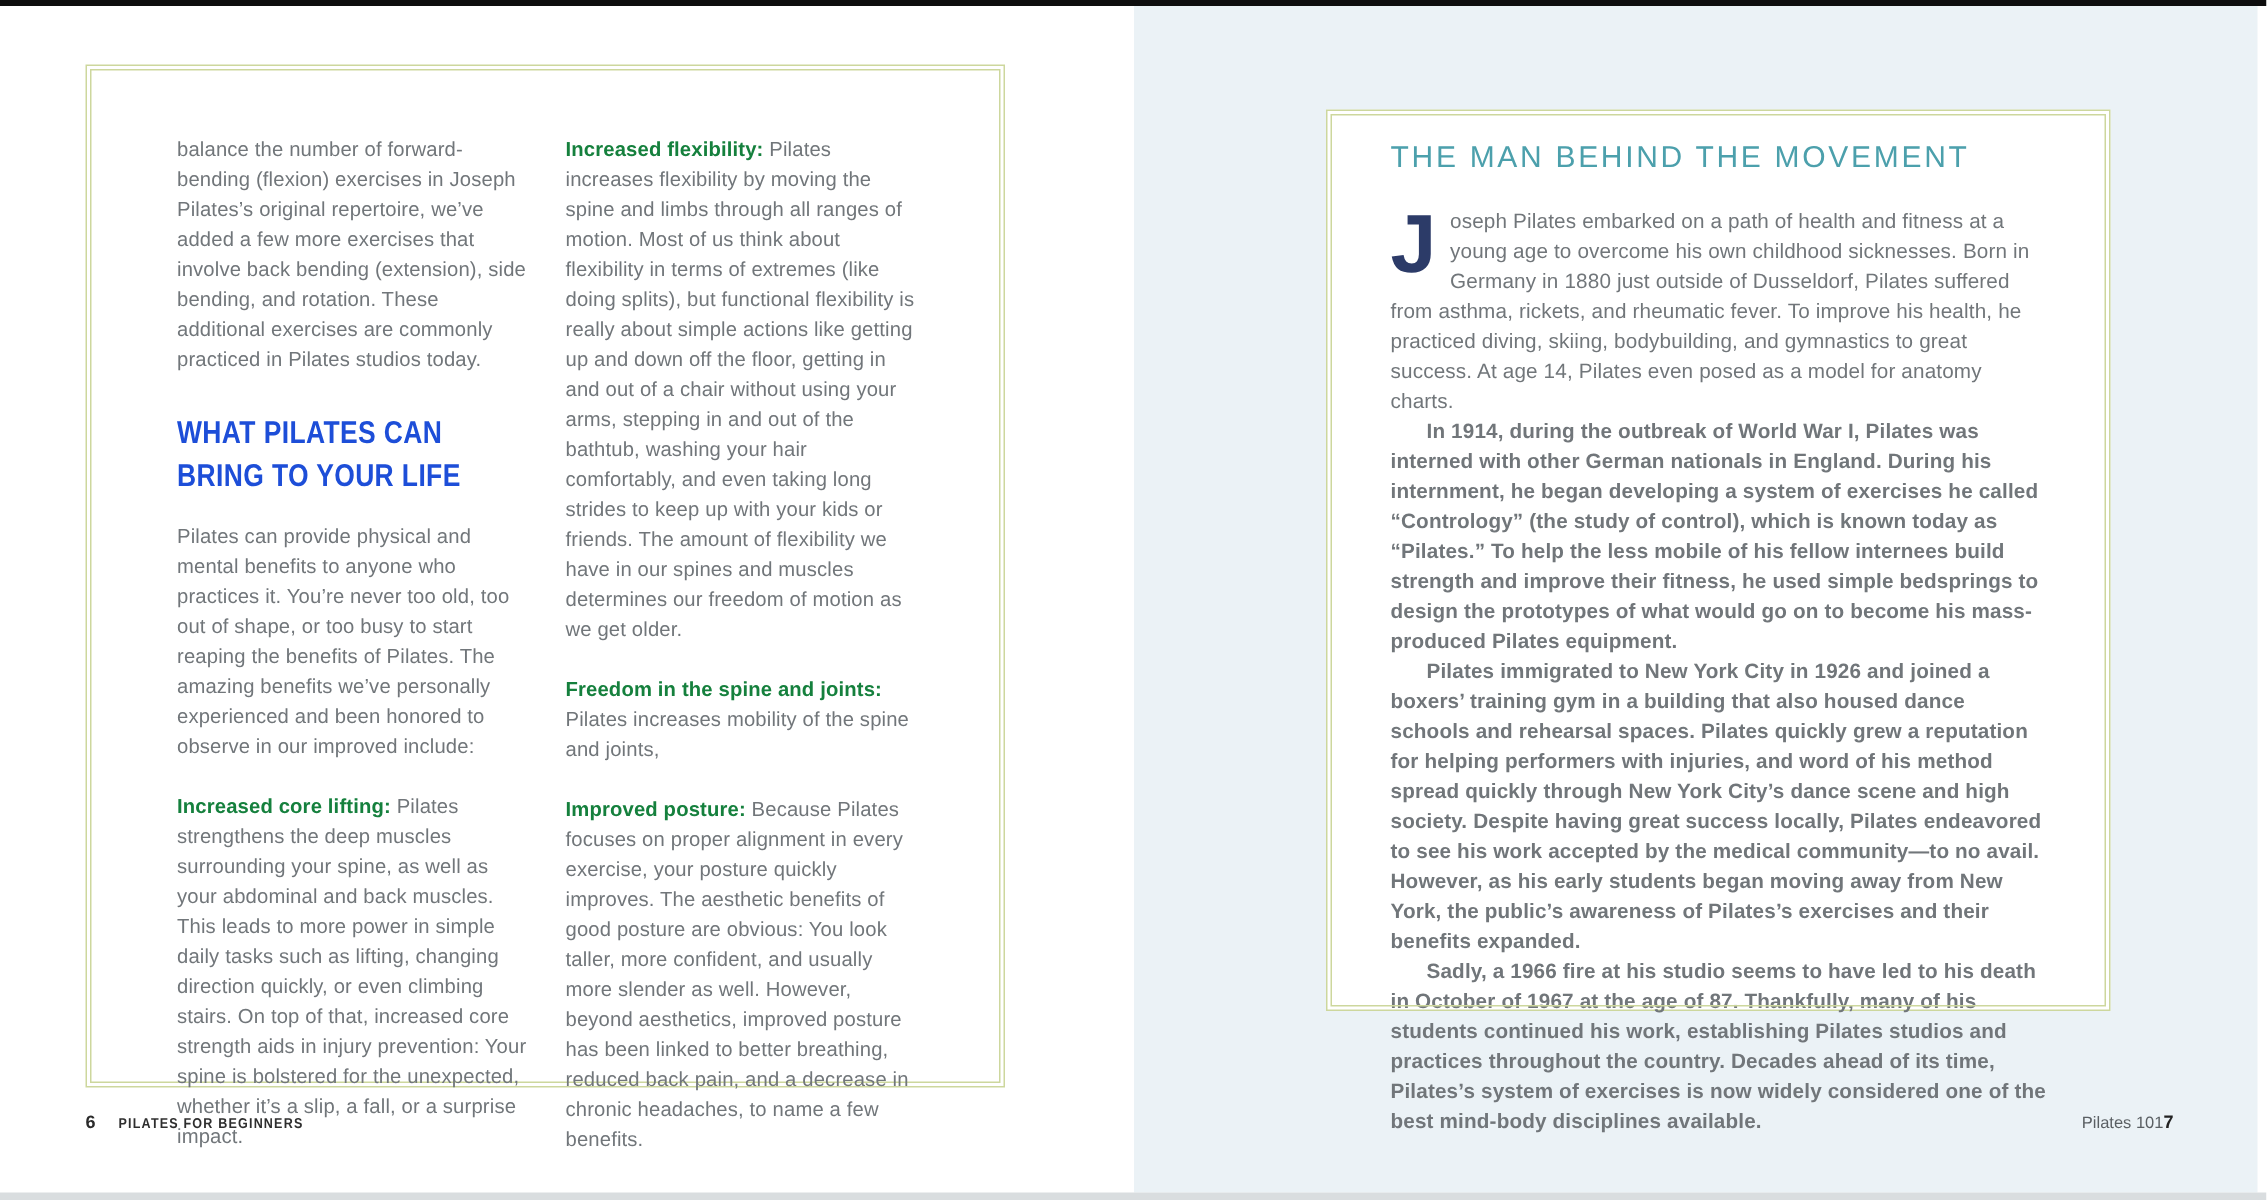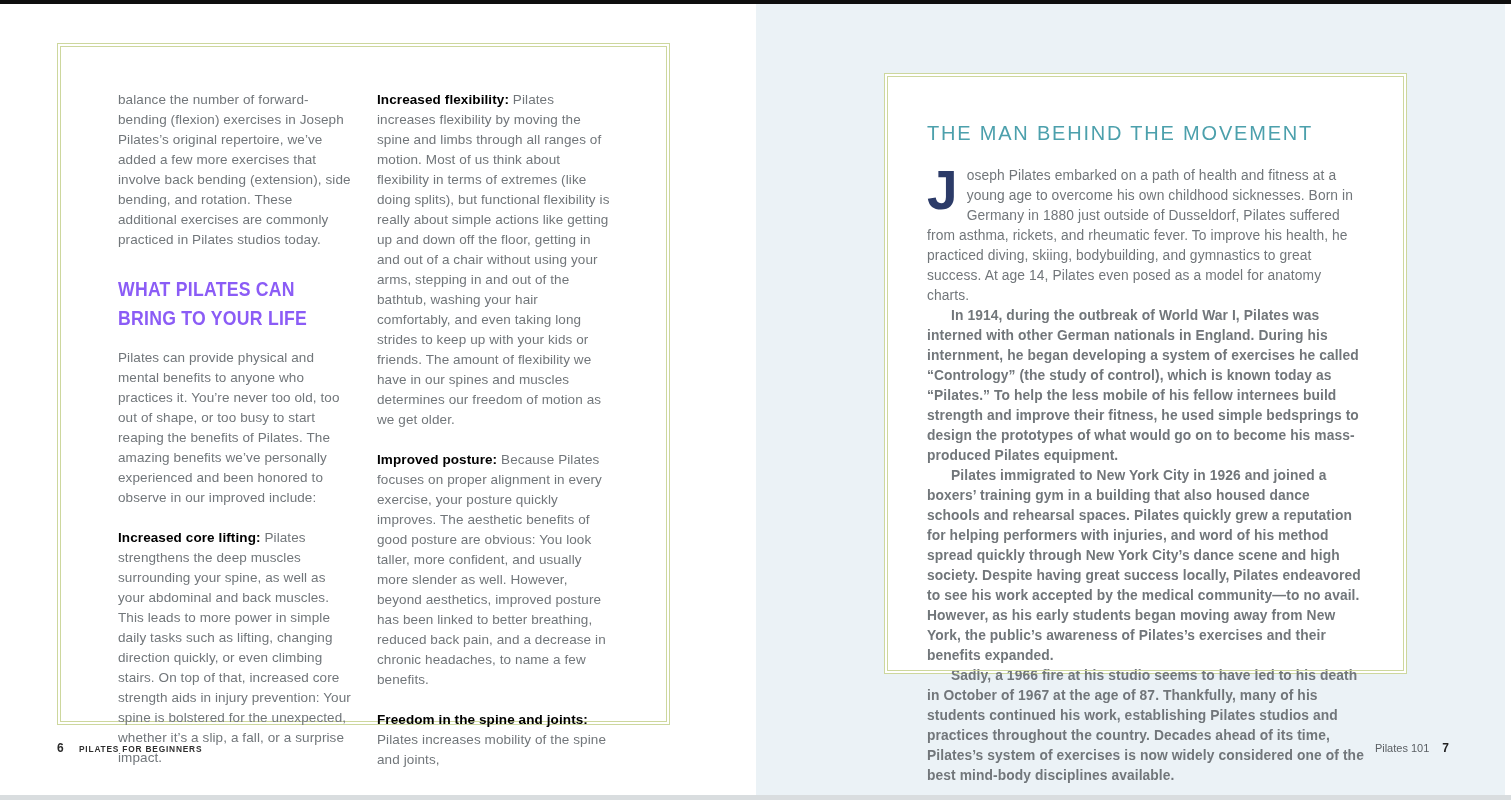--- a/index.html
+++ b/index.html
@@ -47,27 +47,27 @@
   .col { width: 233px; }
 
   .body-p {
     margin: 0 0 20px 0;
     font-size: 13.5px;
     line-height: 20px;
     color: #71767a;
     letter-spacing: 0.1px;
   }
   .lead {
-    color: #000000;
+    color: #15803d;
     font-weight: 700;
   }
 
   .col-heading {
     margin: 25px 0 16px 0;
-    color: #8b5cf6;
+    color: #1d4ed8;
   }
   .col-heading .condensed {
     display: inline-block;
     width: 120%;
     transform: scaleX(0.84);
     transform-origin: left top;
     font-size: 21px;
     line-height: 28.5px;
     font-weight: 700;
     letter-spacing: 0.3px;
@@ -101,21 +101,21 @@
     border: 1px solid #cdd79d;
   }
   .right-box::after {
     content: "";
     position: absolute; inset: 2px;
     border: 1px solid #cdd79d;
     pointer-events: none;
   }
   .box-inner {
     position: absolute; inset: 0;
-    padding: 48px 42px 0 42px;
+    padding: 20px 42px 0 42px;
     box-sizing: border-box;
   }
   .box-heading {
     margin: 0 0 21px 0;
     font-size: 20px;
     font-weight: 400;
     letter-spacing: 1.8px;
     color: #4ca0ac;
   }
   .box-p {
@@ -131,21 +131,21 @@
     font-size: 55px;
     line-height: 42px;
     height: 56px;
     margin: 3px 9px 0 0;
     font-weight: 600;
     color: #2c3b68;
   }
 
   .footer-right {
     position: absolute; right: 56px; top: 737px;
-    display: flex; align-items: baseline; gap: 13px;
+    display: flex; align-items: baseline; 
   }
   .footer-chapter {
     font-size: 11px; font-weight: 400; color: #5a5f63;
   }
   .footer-right .footer-page-num { color: #222; }
 </style>
 </head>
 <body>
 
 <div class="topbar"></div>
@@ -169,27 +169,27 @@
       </p>
     </div>
 
     <div class="col">
       <p class="body-p">
         <span class="lead">Increased flexibility:</span>
         <span>Pilates increases flexibility by moving the spine and limbs through all ranges of motion. Most of us think about flexibility in terms of extremes (like doing splits), but functional flexibility is really about simple actions like getting up and down off the floor, getting in and out of a chair without using your arms, stepping in and out of the bathtub, washing your hair comfortably, and even taking long strides to keep up with your kids or friends. The amount of flexibility we have in our spines and muscles determines our freedom of motion as we get older.</span>
       </p>
 
       <p class="body-p">
+        <span class="lead">Freedom in the spine and joints:</span>
+        <span>Pilates increases mobility of the spine and joints,</span>
+      </p>
+
+      <p class="body-p">
         <span class="lead">Improved posture:</span>
         <span>Because Pilates focuses on proper alignment in every exercise, your posture quickly improves. The aesthetic benefits of good posture are obvious: You look taller, more confident, and usually more slender as well. However, beyond aesthetics, improved posture has been linked to better breathing, reduced back pain, and a decrease in chronic headaches, to name a few benefits.</span>
-      </p>
-
-      <p class="body-p">
-        <span class="lead">Freedom in the spine and joints:</span>
-        <span>Pilates increases mobility of the spine and joints,</span>
       </p>
     </div>
   </div>
 
   <div class="footer-left">
     <span class="footer-page-num">6</span>
     <span class="footer-book-title">PILATES FOR BEGINNERS</span>
   </div>
 </div>
 

